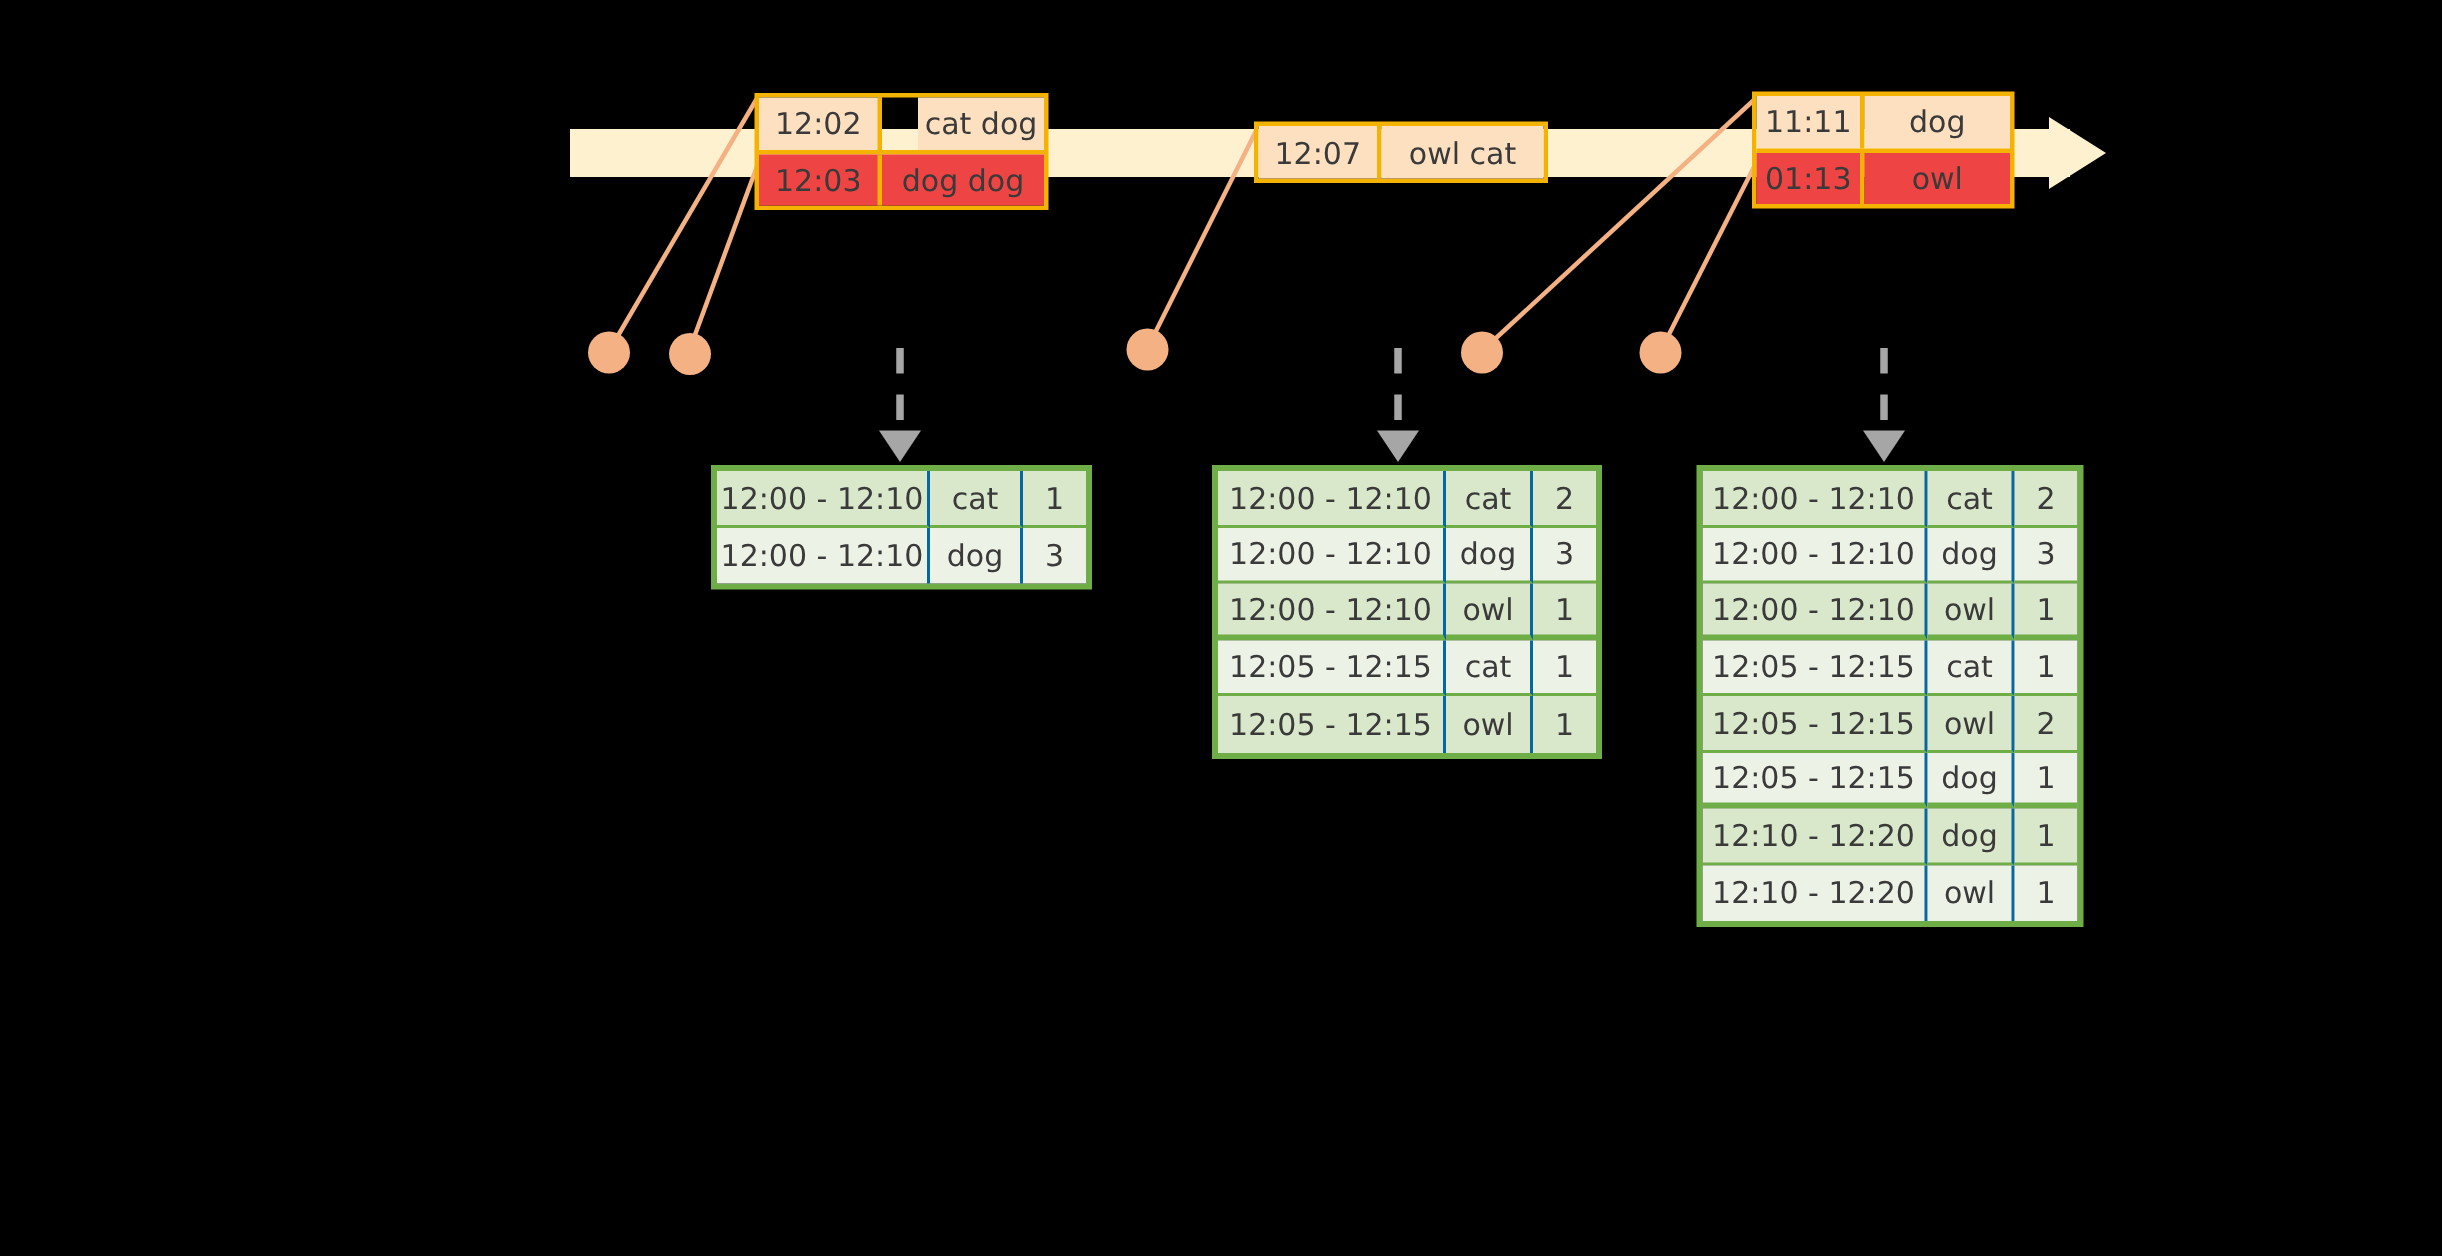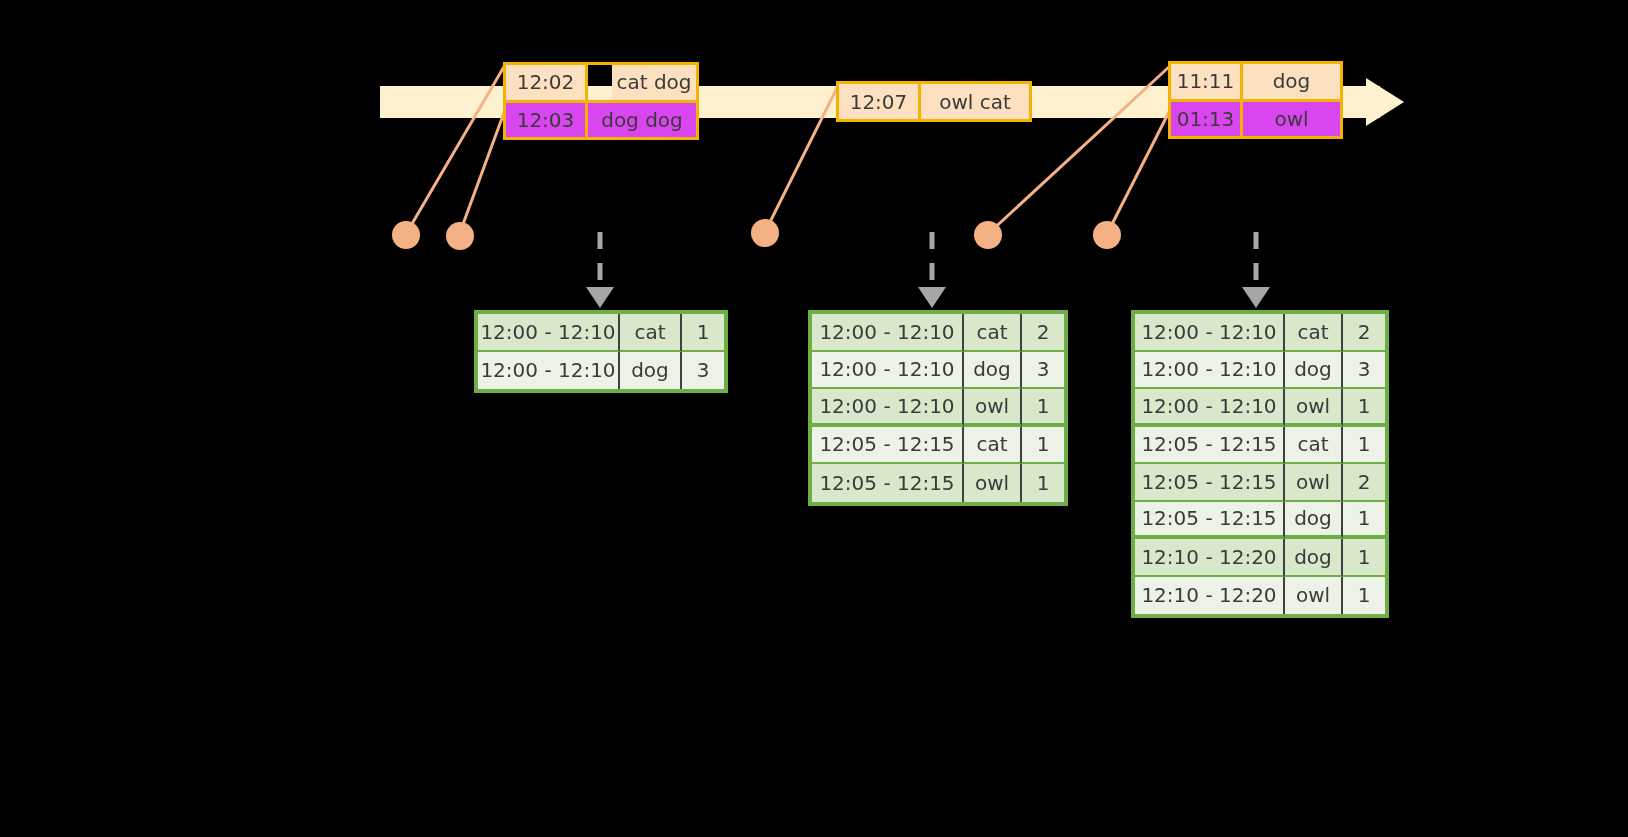--- a/index.html
+++ b/index.html
@@ -13,35 +13,35 @@
 
   
   .evbox{position:absolute;border:3px solid #f5b301;box-sizing:border-box;
          display:flex;flex-direction:column;}
   .evrow{display:flex;flex:1 1 auto;box-sizing:border-box;}
   .evrow + .evrow{border-top:3px solid #f5b301;}
   .evcell{display:flex;align-items:center;justify-content:center;
           box-sizing:border-box;color:#3a3a3a;font-size:20px;white-space:nowrap;}
   .evcell.time{border-right:3px solid #f5b301;}
   .evrow.dark .evcell{background:#fde0c0;}
-  .evrow.light .evcell{background:#d946ef;}
+  .evrow.light .evcell{background:#ef4444;}
 
   
   .conn{position:absolute;overflow:visible;}
   .dot{position:absolute;border-radius:50%;background:#f4b183;}
 
   
   .dash{position:absolute;overflow:visible;}
 
   
   .gtable{position:absolute;border:4px solid #6fad46;box-sizing:border-box;}
   .grow{display:flex;box-sizing:border-box;}
   .gcell{box-sizing:border-box;display:flex;align-items:center;justify-content:center;
          color:#3a3a3a;font-size:20px;white-space:nowrap;
-         border-right:2px solid #404040;border-bottom:2px solid #6fad46;}
+         border-right:2px solid #0369a1;border-bottom:2px solid #6fad46;}
   .gcell:last-child{border-right:none;}
   .grow:last-child .gcell{border-bottom:none;}
   .grow.sep .gcell{border-bottom:4px solid #6fad46;}
   .grow.shade .gcell{background:#d9e7cb;}
   .grow.plain .gcell{background:#edf2e7;}
   .c-win{width:152px;}
   .c-key{width:58px;}
   .c-cnt{width:42px;}
   .t1 .c-win{width:142px;}
   .t1 .c-key{width:62px;}

